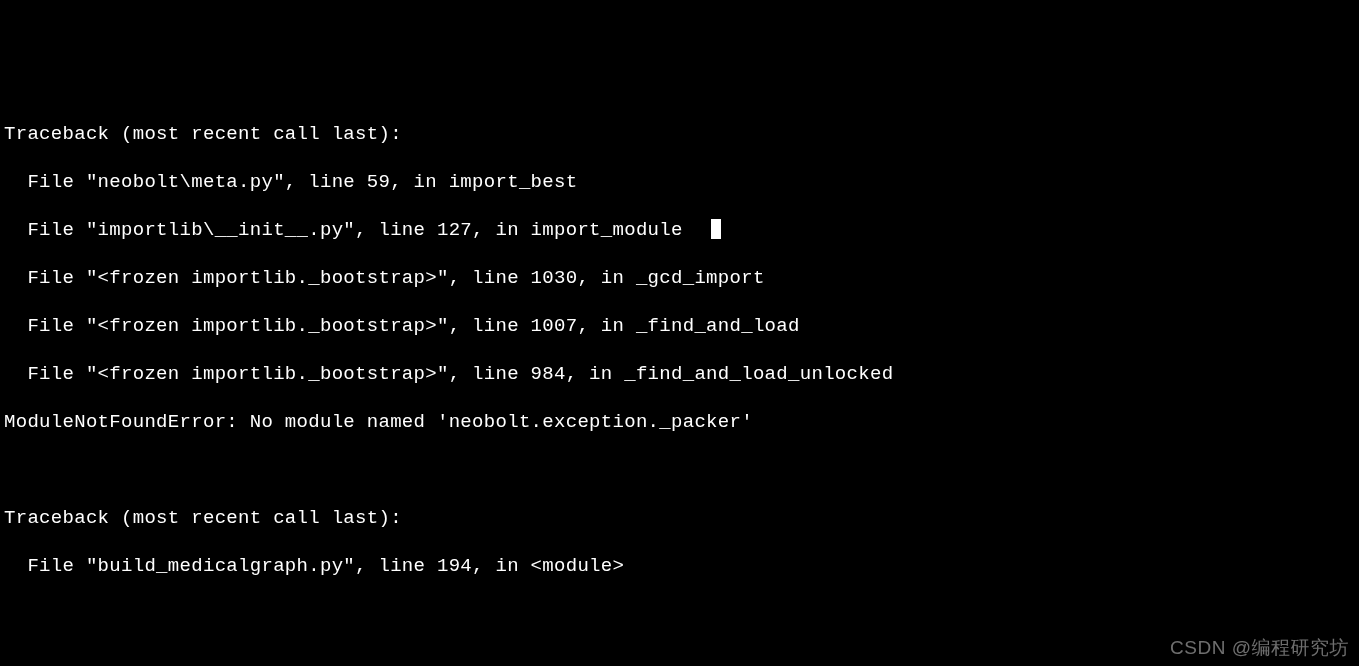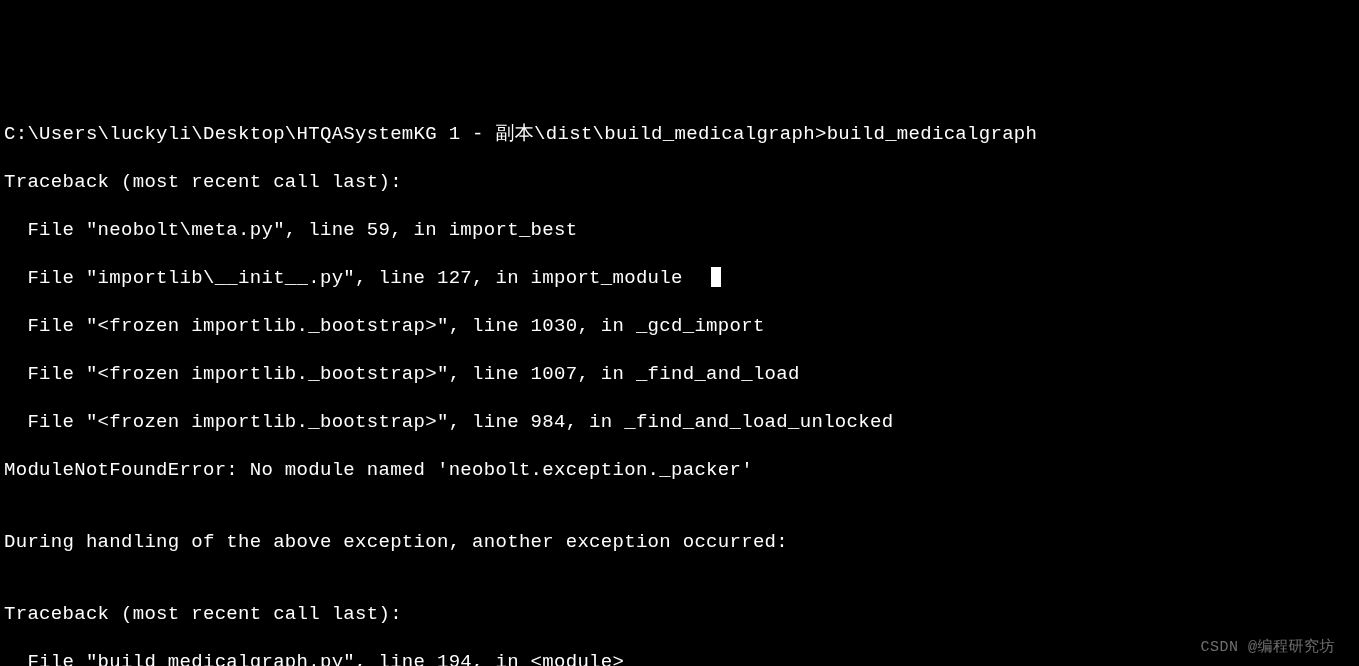--- a/index.html
+++ b/index.html
@@ -29,44 +29,42 @@
       width: 10px;
       height: 20px;
       background-color: #ffffff;
       vertical-align: text-bottom;
       margin-left: 28px;
       position: relative;
       top: -2px;
     }
     .watermark {
       position: absolute;
-      right: 24px;
+      right: 10px;
       bottom: 6px;
-      font-size: 15px;
+      font-size: 19px;
       color: rgba(200, 200, 200, 0.55);
-      font-family: Liberation Mono, monospace;
+      font-family: Liberation Sans, sans-serif;
       letter-spacing: 0.5px;
     }
   </style>
 </head>
 <body>
 
 
 
 <div>
-<div class="line"><span>C:\Users\luckyli\Desktop\HTQASystemKG 1 - 副本\dist\build_medicalgraph&gt;</span><span>build_medicalgraph</span></div>
 <div class="line"><span>Traceback (most recent call last):</span></div>
 <div class="line"><span>  File "neobolt\meta.py", line 59, in import_best</span></div>
 <div class="line"><span>  File "importlib\__init__.py", line 127, in import_module</span><span class="cursor"></span></div>
 <div class="line"><span>  File "&lt;frozen importlib._bootstrap&gt;", line 1030, in _gcd_import</span></div>
 <div class="line"><span>  File "&lt;frozen importlib._bootstrap&gt;", line 1007, in _find_and_load</span></div>
 <div class="line"><span>  File "&lt;frozen importlib._bootstrap&gt;", line 984, in _find_and_load_unlocked</span></div>
 <div class="line"><span>ModuleNotFoundError: No module named 'neobolt.exception._packer'</span></div>
 <div class="line"><span></span></div>
-<div class="line"><span>During handling of the above exception, another exception occurred:</span></div>
 <div class="line"><span></span></div>
 <div class="line"><span>Traceback (most recent call last):</span></div>
 <div class="line"><span>  File "build_medicalgraph.py", line 194, in &lt;module&gt;</span></div>
 
 
 
 
 
 
 

